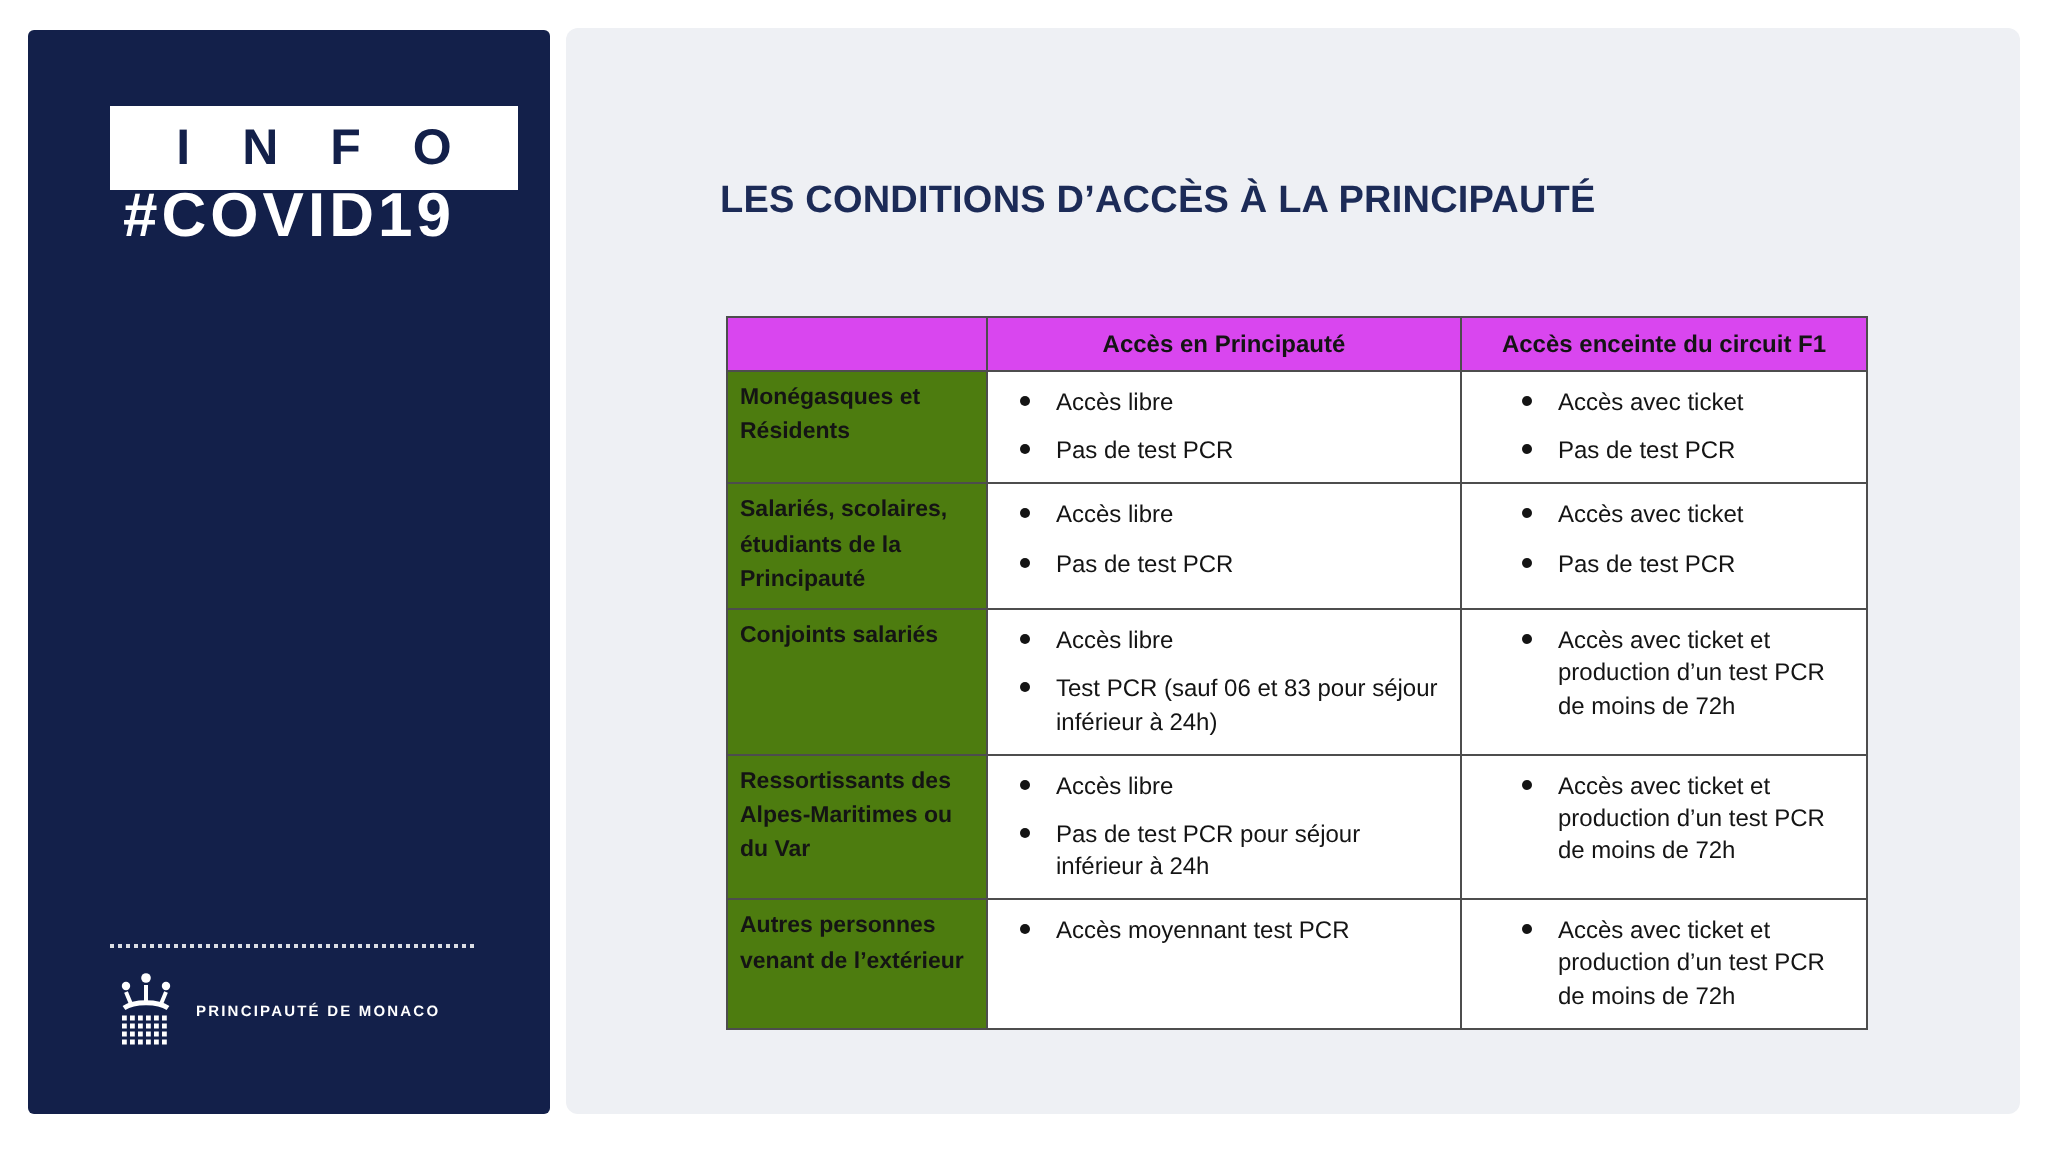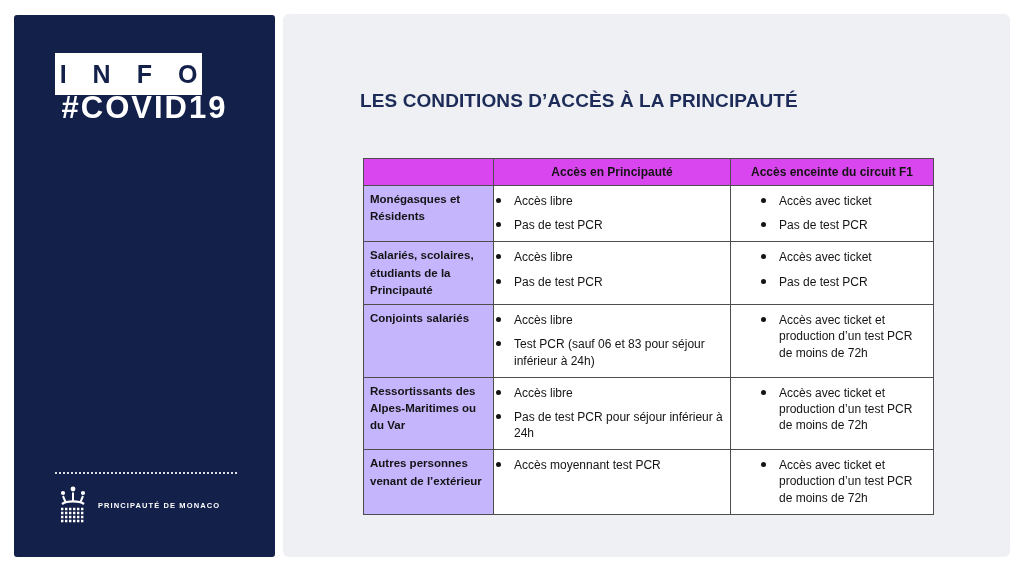--- a/index.html
+++ b/index.html
@@ -24,21 +24,21 @@
   .sidebar {
     position: absolute;
     left: 14px; top: 15px;
     width: 261px; height: 542px;
     background: #13204a;
     border-radius: 3px;
   }
   .info-box {
     position: absolute;
     left: 41px; top: 38px;
-    width: 147px; height: 42px;
+    width: 204px; height: 42px;
     background: #ffffff;
     display: flex; align-items: center; justify-content: center;
   }
   .info-box span {
     color: #13204a;
     font-size: 25px;
     font-weight: bold;
     letter-spacing: 26px;
     text-indent: 26px;
     line-height: 1;
@@ -109,35 +109,36 @@
   }
   .access-table thead th {
     background: #d946ef;
     height: 27px;
     font-size: 12px;
     font-weight: bold;
     text-align: center;
     vertical-align: middle;
   }
   .access-table tbody th {
-    background: #c4b5fd;
+    background: #4d7c0f;
     text-align: left;
     vertical-align: top;
     padding: 5px 6px;
     font-size: 11.5px;
     font-weight: bold;
     line-height: 1.5;
   }
   .access-table tbody td {
     background: #ffffff;
     vertical-align: top;
   }
   .access-table ul {
     list-style: none;
     margin: 7px 4px 5px 0;
+    padding-left: 14px;
     line-height: 1.35;
   }
   .access-table td.circuit-cell ul { padding-left: 28px; }
   .access-table li {
     position: relative;
     padding-left: 20px;
     margin-bottom: 8px;
   }
   .access-table li::before {
     content: "";

